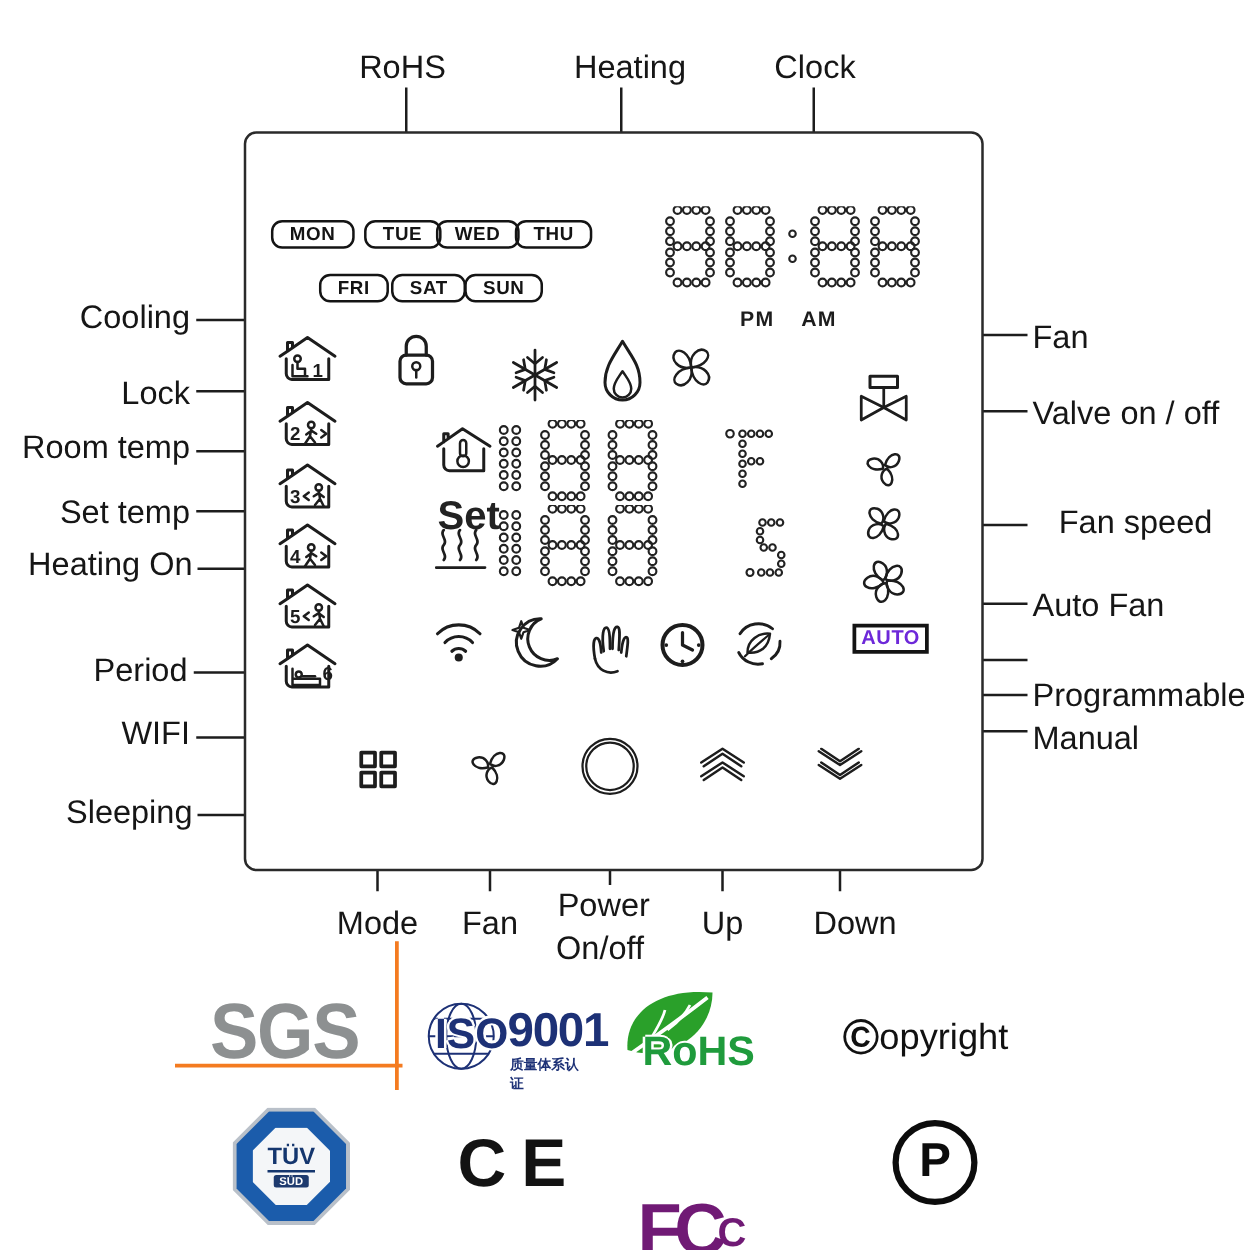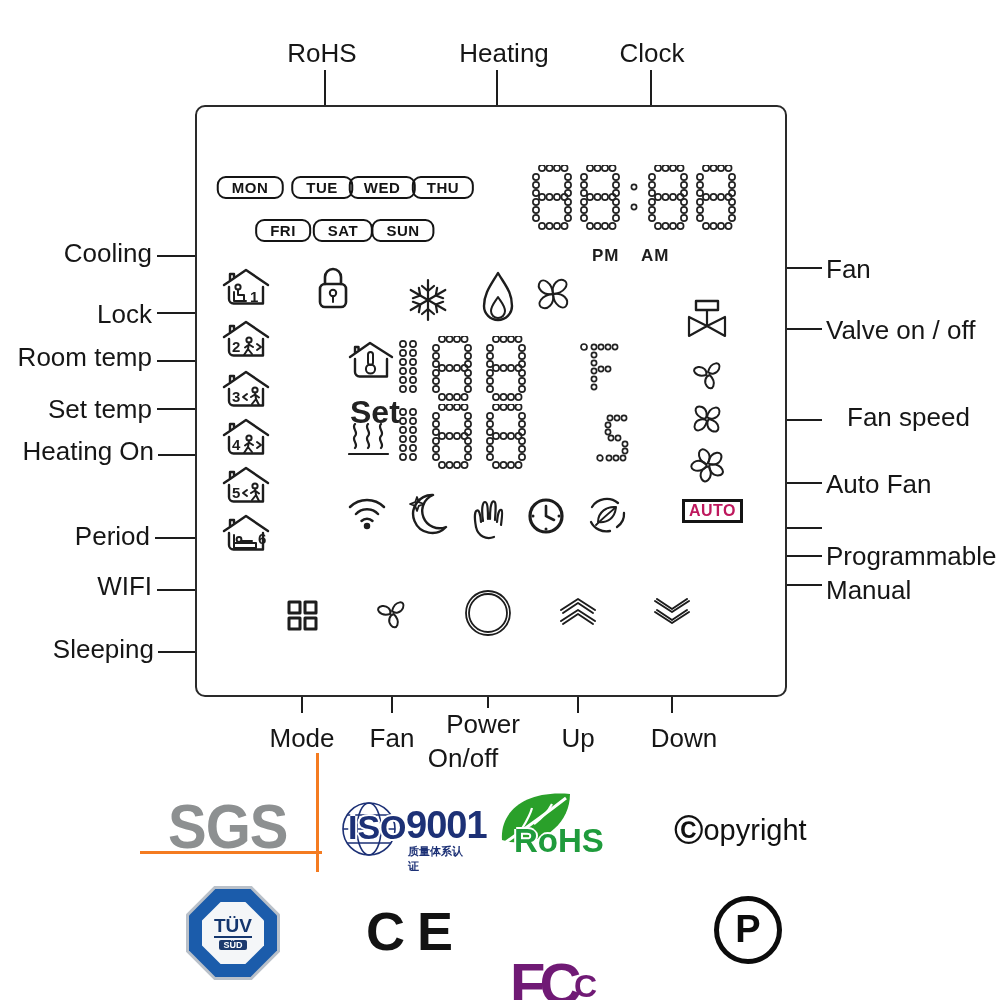--- a/index.html
+++ b/index.html
@@ -10,21 +10,21 @@
   .lbl{position:absolute;font-size:26px;color:#161616;white-space:nowrap;}
   .lbl.c{transform:translateX(-50%);}
   .lbl.r{text-align:right;}
   #device{position:absolute;left:195px;top:105px;width:588px;height:588px;
           border:2px solid #2a2a2a;border-radius:10px;background:#fff;}
   .day{position:absolute;transform:translateX(-50%);border:2.5px solid #141414;border-radius:9px;
        font-weight:bold;font-size:15px;padding:1px 13px;letter-spacing:.5px;color:#141414;}
   .pmam{position:absolute;font-weight:bold;font-size:17px;letter-spacing:1px;color:#1d1d1d;}
   .setlbl{position:absolute;font-weight:bold;font-size:32px;color:#222;}
   .autobox{position:absolute;border:3px solid #141414;font-weight:bold;font-size:16px;
-           padding:0 4px;color:#be185d;letter-spacing:.5px;}
+           padding:0 4px;color:#6d28d9;letter-spacing:.5px;}
   svg{display:block;}
   .stroke{stroke:#1d1d1d;fill:none;stroke-width:2.4;stroke-linecap:round;stroke-linejoin:round;}
   .fillnum{font:bold 13px "Liberation Sans",sans-serif;fill:#1d1d1d;}
   
   #sgs-text{position:absolute;left:168px;top:792px;font-size:58px;font-weight:800;
             color:#8d9091;letter-spacing:-1px;transform:scaleY(1.08);}
   .sgs-line{position:absolute;background:#f47b20;}
   #iso-wrap{position:absolute;left:340px;top:796px;width:130px;height:66px;color:#1d3176;}
   #iso-iso{position:absolute;left:8px;top:12px;font-size:34px;font-weight:800;
            text-shadow:-2px 0 #fff,2px 0 #fff,0 -2px #fff,0 2px #fff;}
@@ -70,21 +70,21 @@
   <div class="lbl" style="left:826px;top:254px;">Fan</div>
   <div class="lbl" style="left:826px;top:315px;">Valve on / off</div>
   <div class="lbl" style="left:826px;top:402px;margin-left:21px;">Fan speed</div>
   <div class="lbl" style="left:826px;top:469px;">Auto Fan</div>
   <div class="lbl" style="left:826px;top:541px;">Programmable</div>
   <div class="lbl" style="left:826px;top:575px;">Manual</div>
 
   <div class="lbl c" style="left:302px;top:723px;">Mode</div>
   <div class="lbl c" style="left:392px;top:723px;">Fan</div>
   <div class="lbl c" style="left:483px;top:709px;">Power</div>
-  <div class="lbl c" style="left:463px;top:743px;">On/off</div>
+  <div class="lbl c" style="left:480px;top:743px;">On/off</div>
   <div class="lbl c" style="left:578px;top:723px;">Up</div>
   <div class="lbl c" style="left:684px;top:723px;">Down</div>
 
   <div class="line" style="left:324px;top:70px;width:2px;height:100px;"></div>
   <div class="line" style="left:496px;top:70px;width:2px;height:218px;"></div>
   <div class="line" style="left:650px;top:70px;width:2px;height:100px;"></div>
   <div class="line" style="left:157px;top:255px;width:272px;height:2px;"></div>
   <div class="line" style="left:427px;top:255px;width:2px;height:20px;"></div>
   <div class="line" style="left:157px;top:312px;width:176px;height:2px;"></div>
   <div class="line" style="left:331px;top:304px;width:2px;height:9px;"></div>

